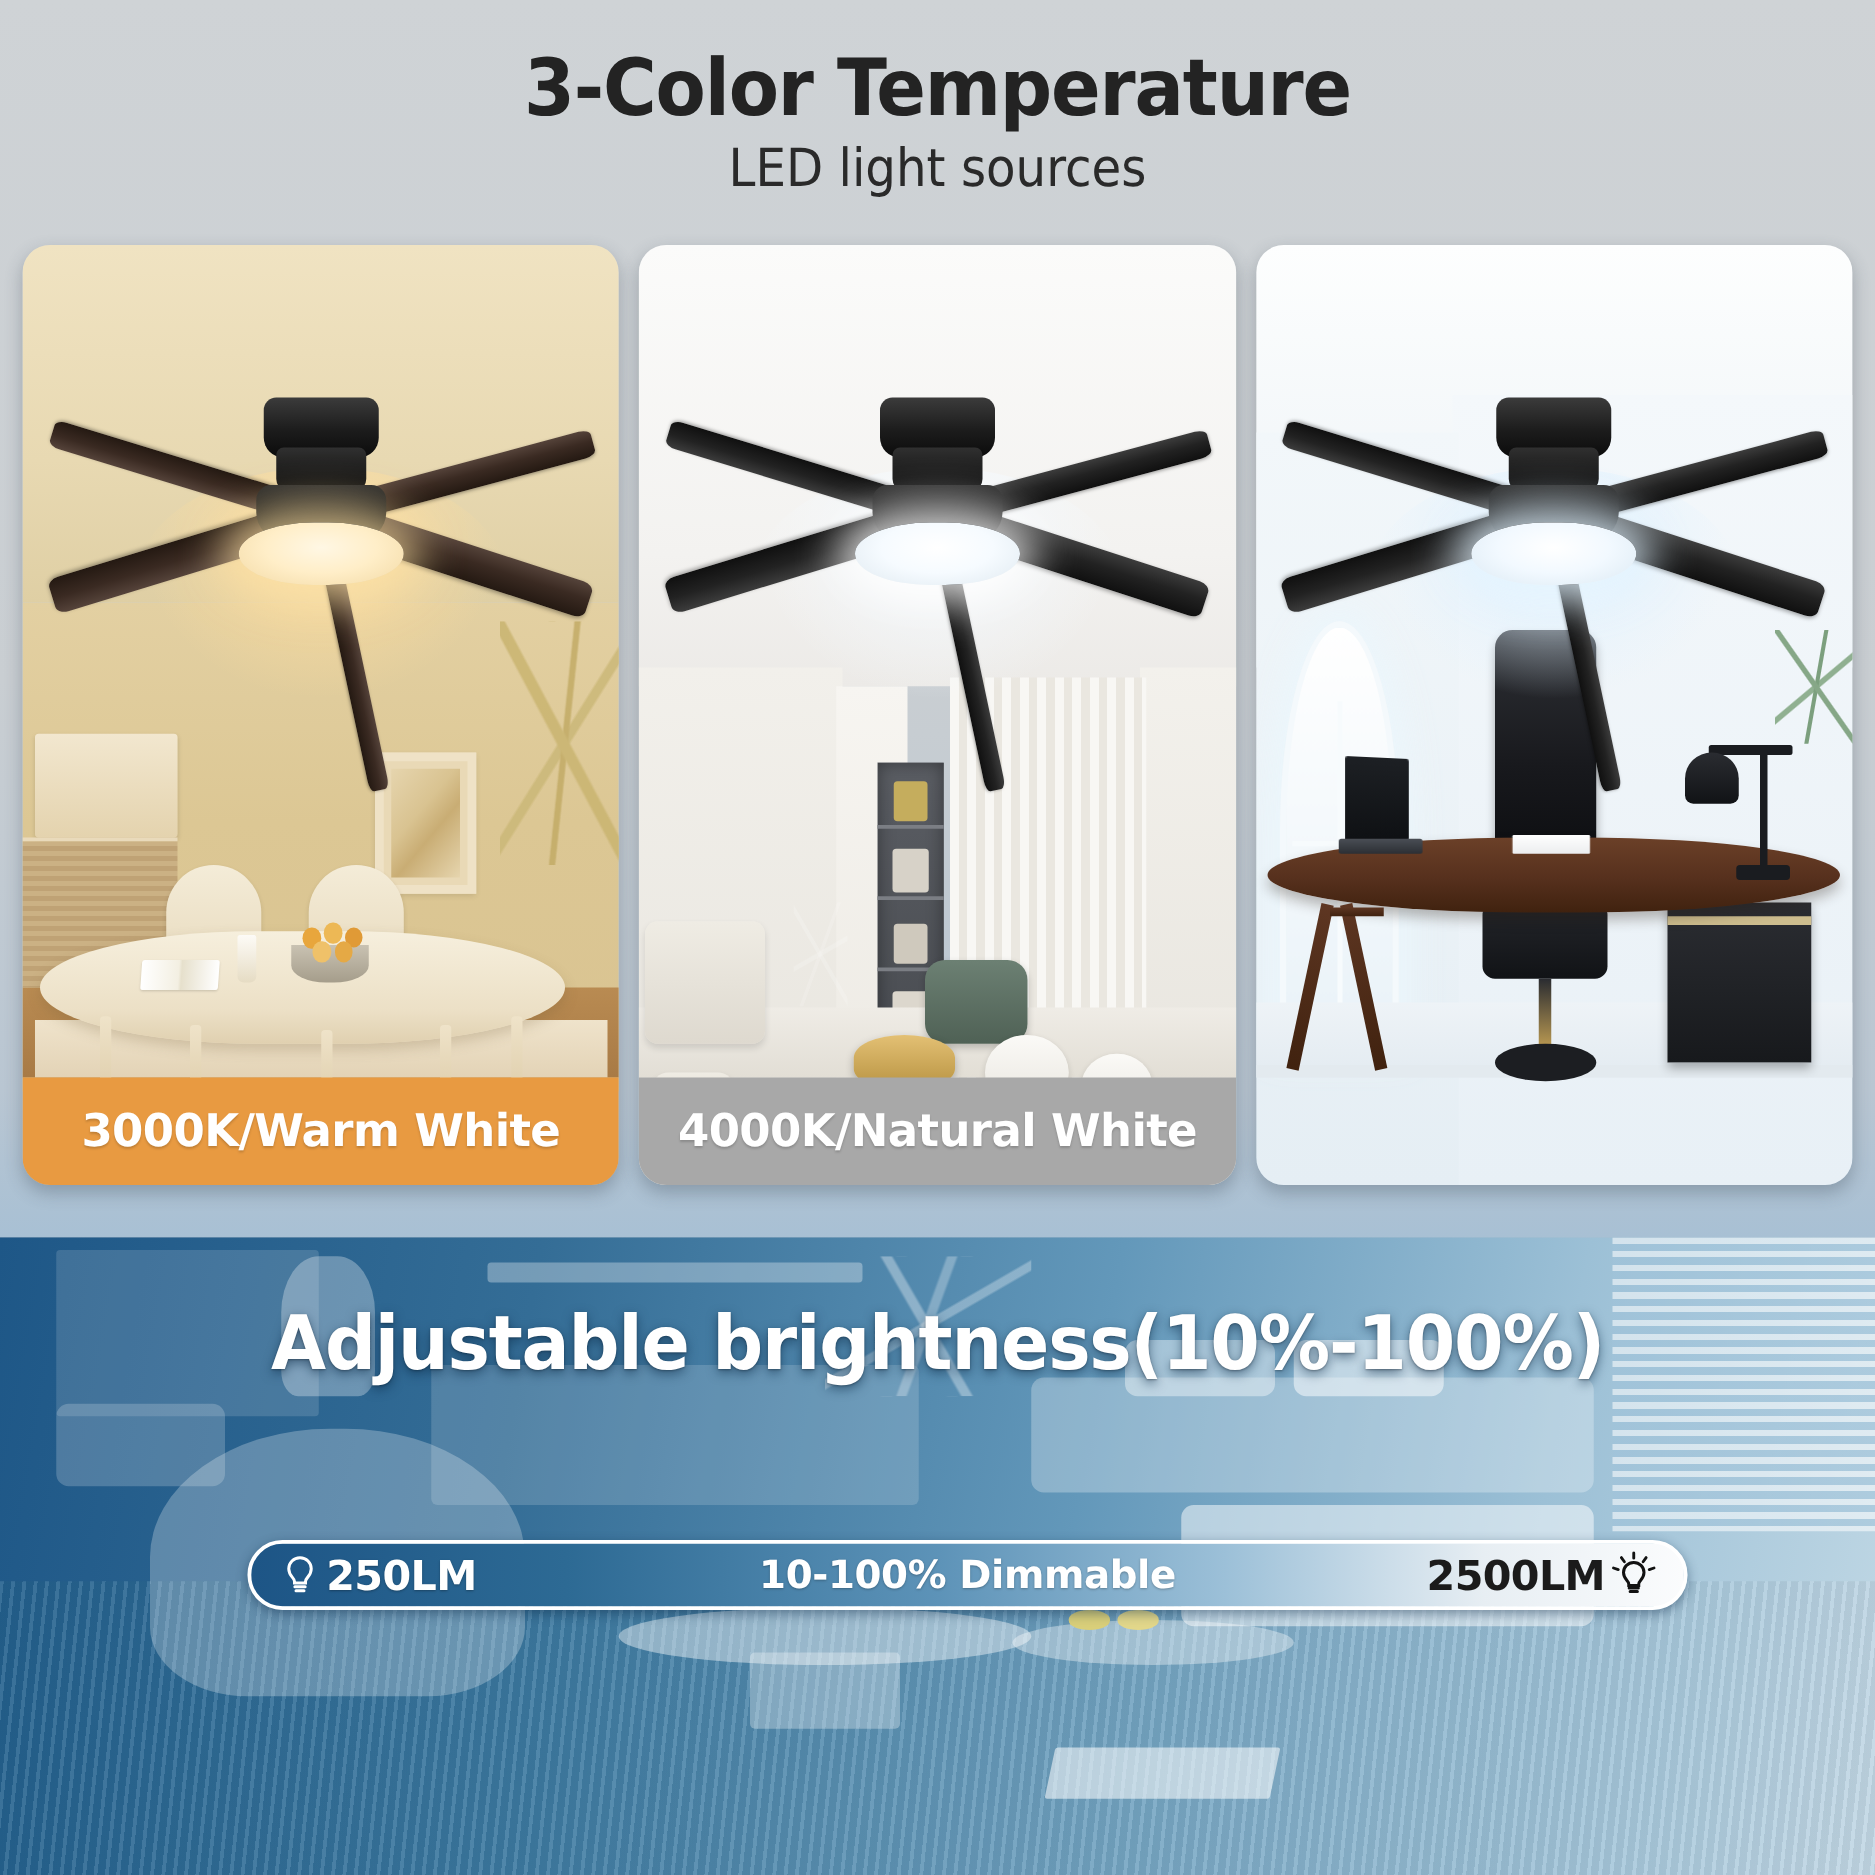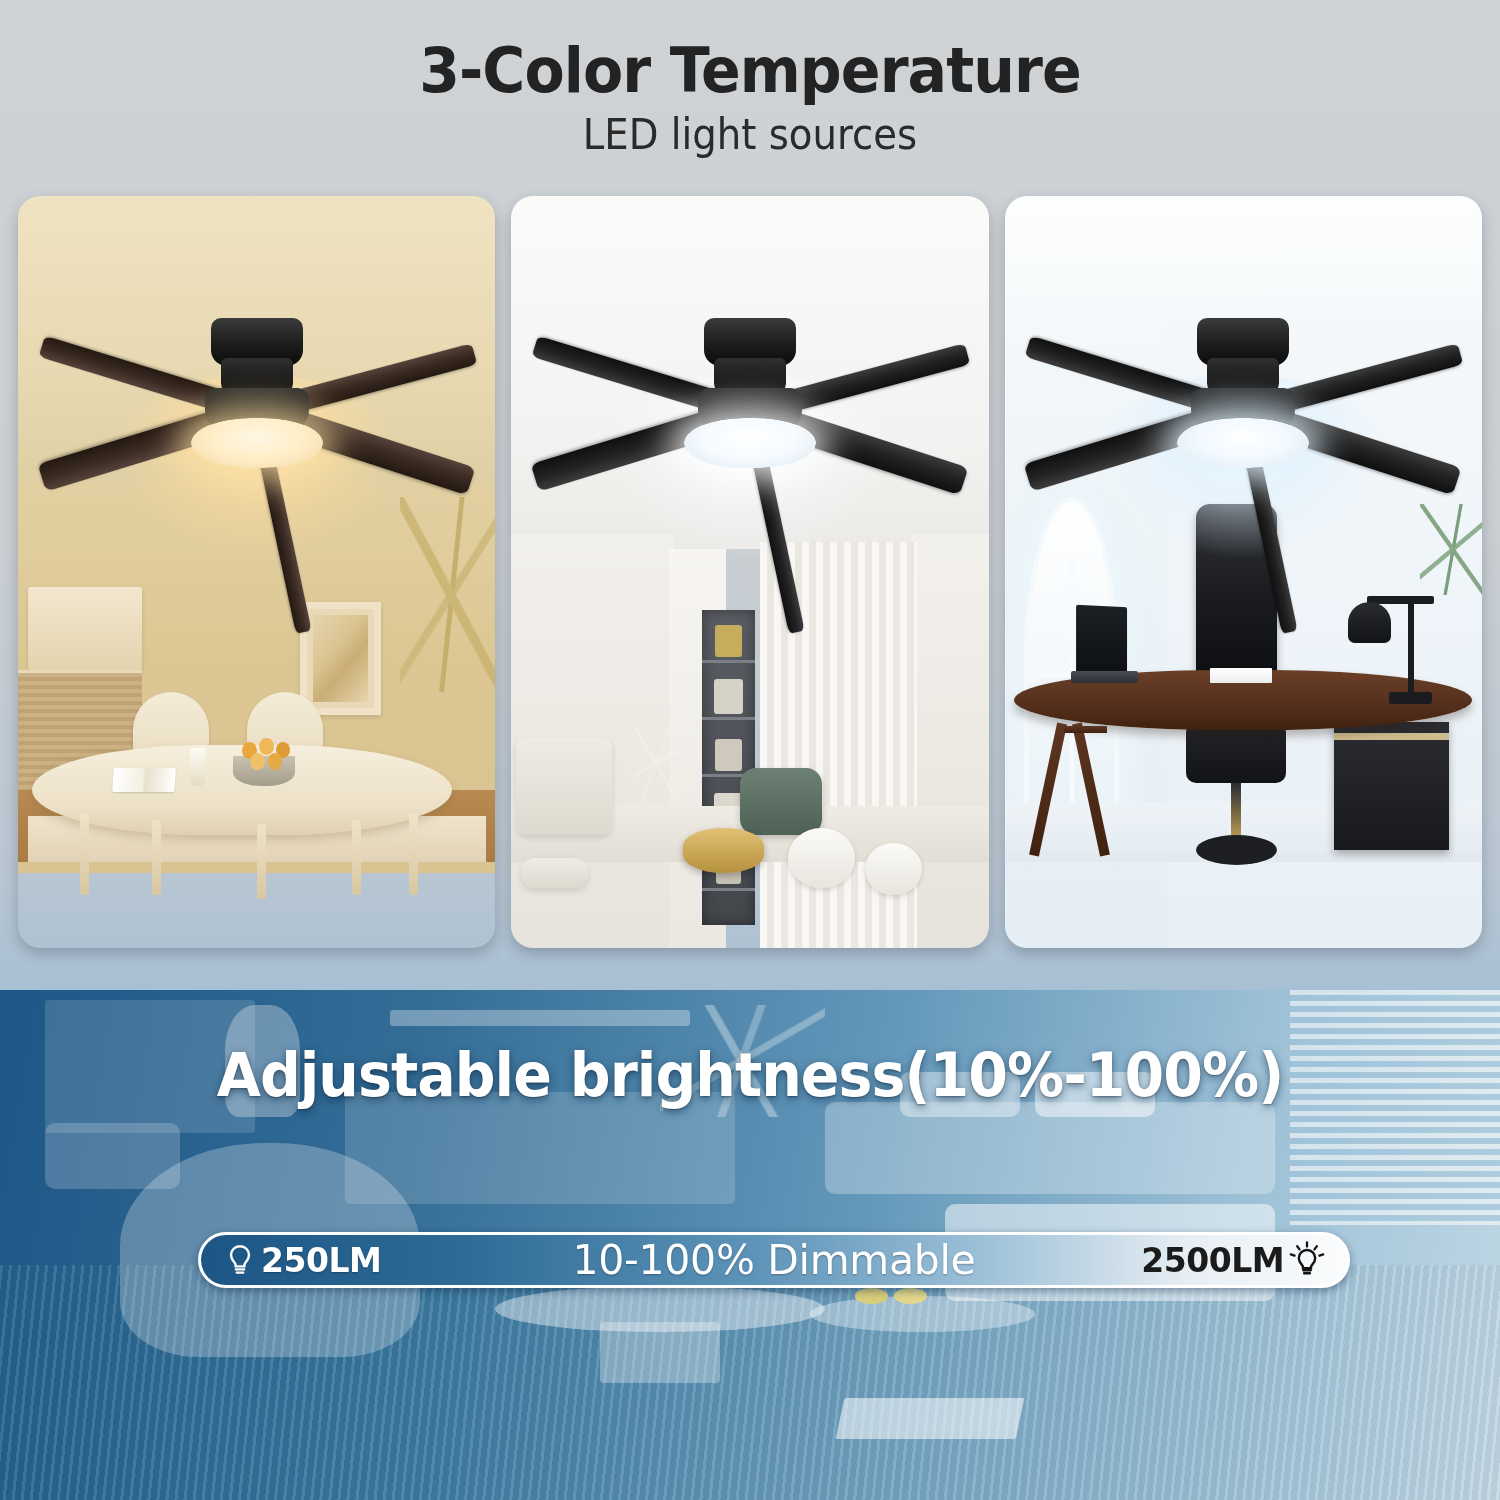--- a/index.html
+++ b/index.html
@@ -264,21 +264,21 @@
     border:3px solid #ffffff;
     box-shadow:0 3px 9px rgba(10,40,70,.45);
     display:flex; align-items:center;
     font-family:"DejaVu Sans", sans-serif;
     z-index:5;
   }
   .dim-left{ display:flex; align-items:center; gap:6px; margin-left:24px; }
   .dim-left .lm{ color:#fff; font-weight:bold; font-size:33px; letter-spacing:-.5px;
     text-shadow:0 1px 2px rgba(0,0,0,.3); }
   .dim-mid{ position:absolute; left:50%; transform:translateX(-50%);
-    color:#fff; font-weight:normal; font-size:41px; letter-spacing:-.3px;
+    color:#fff; font-weight:bold; font-size:31px; letter-spacing:-.3px;
     text-shadow:0 1px 2px rgba(0,0,0,.28); }
   .dim-right{ position:absolute; right:22px; display:flex; align-items:center; gap:5px; }
   .dim-right .lm{ color:#1b1b1b; font-weight:bold; font-size:33px; letter-spacing:-.5px; }
   .bulb-ico{ display:block; }
 </style>
 </head>
 <body>
 
 <div class="top-section">
 
@@ -329,20 +329,23 @@
           <div class="blade dark" style="transform:rotate(-15deg) scaleY(.55);"></div>
           <div class="blade dark" style="transform:rotate(163deg) scaleY(.72);"></div>
           <div class="blade dark" style="transform:rotate(18deg) scaleY(.72);"></div>
           <div class="blade dark" style="transform:rotate(78deg) scaleY(.4);"></div>
           <div class="motor-housing"></div>
           <div class="motor-neck"></div>
           <div class="motor-body"></div>
           <div class="light-kit kit-warm"></div>
         </div>
       </div>
+      <div class="label-bar bar-warm">
+        <span>3000K/Warm White</span>
+      </div>
     </div>
 
     <div class="card">
       <div class="scene">
         <div class="nat-ceiling"></div>
         <div class="nat-wallL"></div>
         <div class="nat-wallmid"></div>
         <div class="nat-wallR"></div>
         <div class="curtain"></div>
 
@@ -373,20 +376,23 @@
           <div class="blade" style="transform:rotate(197deg) scaleY(.55);"></div>
           <div class="blade" style="transform:rotate(-15deg) scaleY(.55);"></div>
           <div class="blade" style="transform:rotate(163deg) scaleY(.72);"></div>
           <div class="blade" style="transform:rotate(18deg) scaleY(.72);"></div>
           <div class="blade" style="transform:rotate(78deg) scaleY(.4);"></div>
           <div class="motor-housing"></div>
           <div class="motor-neck"></div>
           <div class="motor-body"></div>
           <div class="light-kit kit-nat"></div>
         </div>
+      </div>
+      <div class="label-bar bar-natural">
+        <span>4000K/Natural White</span>
       </div>
     </div>
 
     <div class="card">
       <div class="scene">
         <div class="cool-ceiling"></div>
         <div class="cool-wallR"></div>
         <div class="cool-wallL"></div>
         <div class="arch-window">
           <div class="arch-mull" style="left:48%;top:18%;width:4px;height:82%;"></div>

